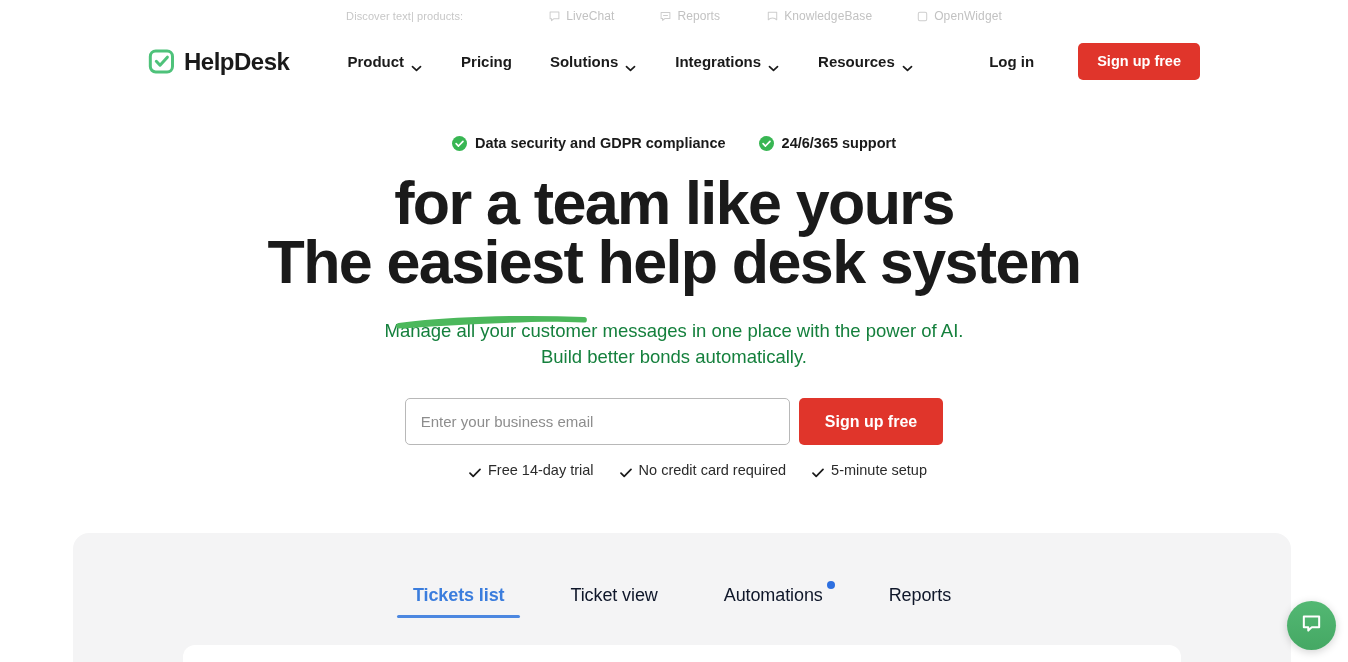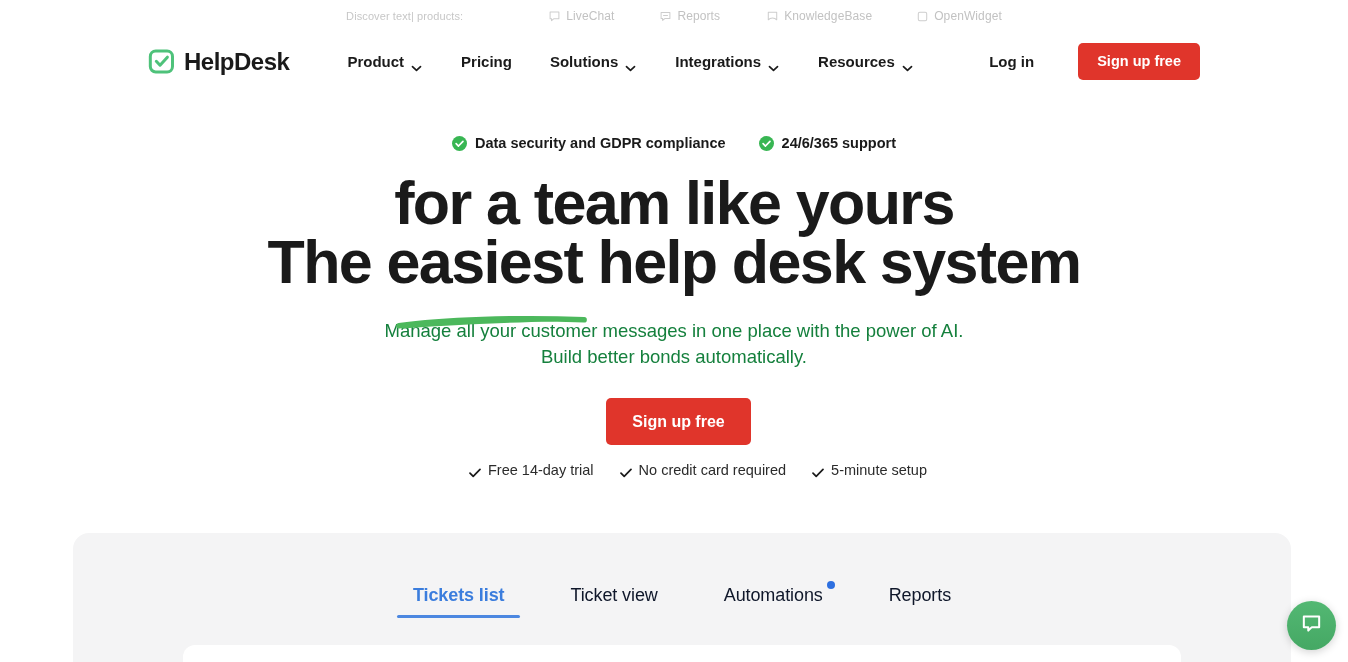--- a/index.html
+++ b/index.html
@@ -453,20 +453,21 @@
       </span>
     </span>
   </h1>
 
   <p class="subhead">
     <span>Manage all your customer messages in one place with the power of AI.</span><br>
     <span>Build better bonds automatically.</span>
   </p>
 
   <div class="signup-row">
+    <input class="email-input" type="email" placeholder="Enter your business email" style="">
     <button class="signup-btn">Sign up free</button>
   </div>
 
   <div class="perks">
     <div class="perk">
       <span class="perk-check">
         <svg viewBox="0 0 12 10" width="12" height="10">
             <path d="M1 5.2l3.2 3.2L11 1.4" fill="none" stroke="#1a1a1a" stroke-width="1.7" stroke-linecap="round" stroke-linejoin="round"></path>
           </svg>
       </span>

